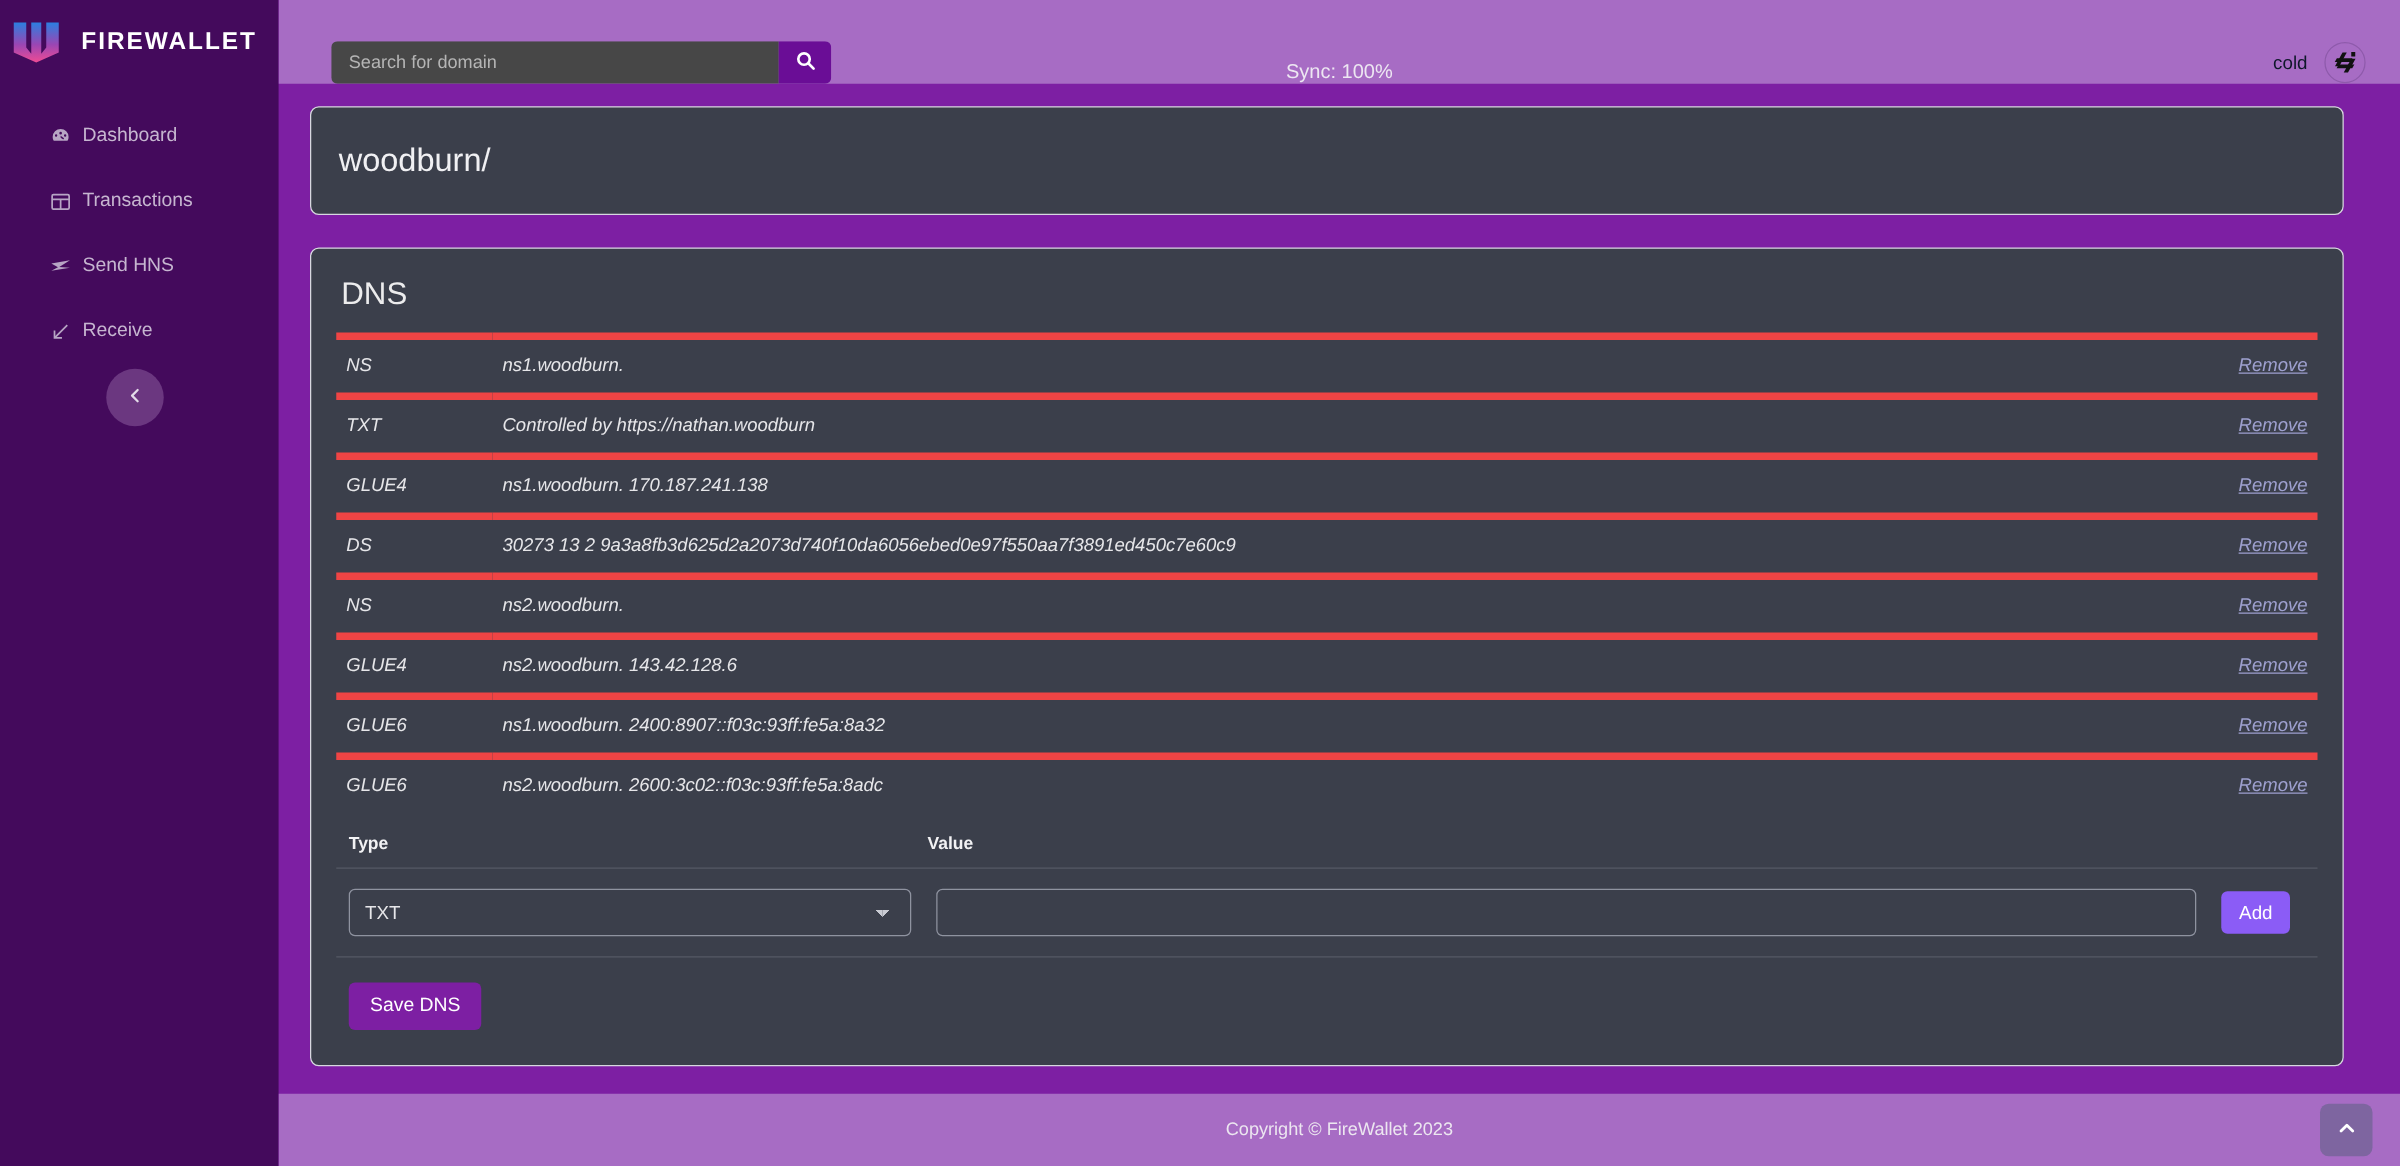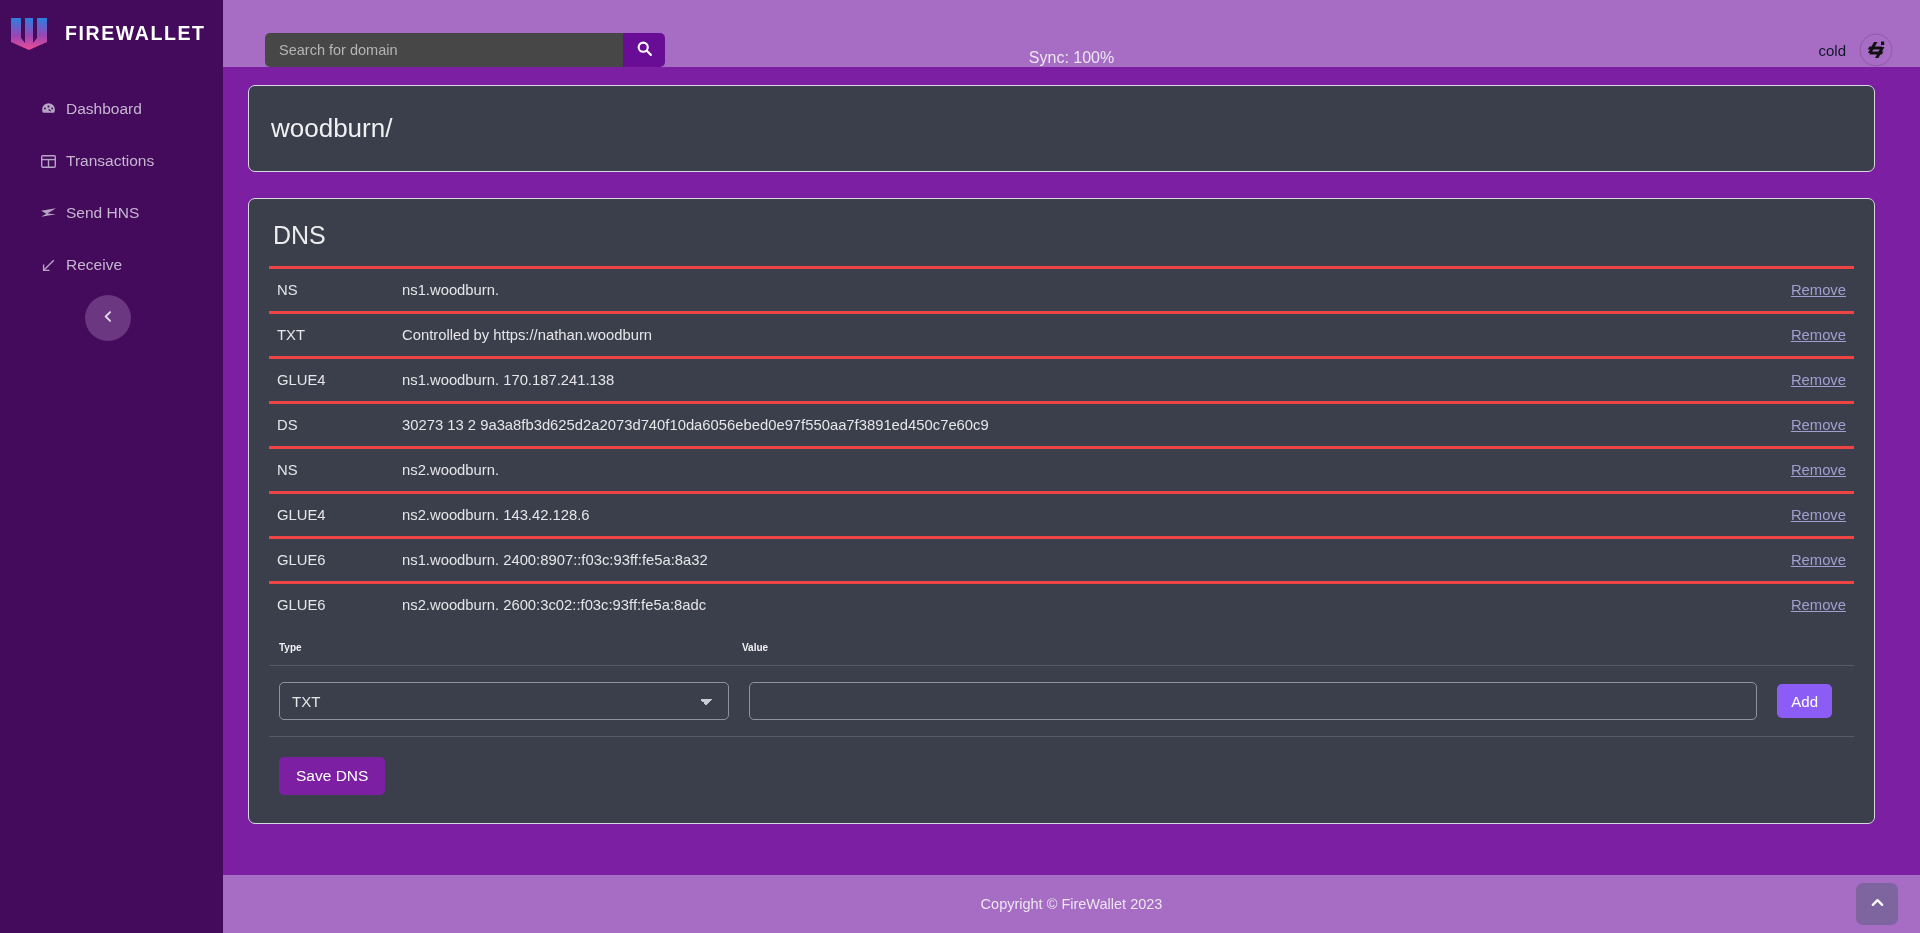--- a/index.html
+++ b/index.html
@@ -113,37 +113,37 @@
   .domain-title { color: #f0f0f3; font-size: 26px; font-weight: 400; }
 
   .card.dns-card { padding: 22px 20px 28px 20px; }
   .card-heading {
     color: #ececed; font-size: 25px; font-weight: 400;
     margin: 0 0 16px 4px;
   }
 
   
   table.dns-table { width: 100%; border-collapse: collapse; }
-  table.dns-table tr { border-top: 3px solid #ef4444; }
+  table.dns-table tr { border-top: 6px solid #ef4444; font-style: italic; }
   table.dns-table td {
     padding: 13px 8px; font-size: 14.8px; color: #e6e6e9;
     vertical-align: middle;
   }
   td.col-type { width: 125px; padding-left: 10px; }
   td.col-value { }
   td.col-action { text-align: right; padding-right: 22px; white-space: nowrap; }
   .remove-link {
     color: #9ea0cf; text-decoration: underline;
     font-size: 14.8px; cursor: pointer;
   }
   .form-labels {
     display: flex; padding: 16px 8px 12px 10px;
     border-bottom: 1px solid #565a66;
   }
-  .lbl { color: #f2f2f4; font-size: 10px; font-weight: bold; }
+  .lbl { color: #f2f2f4; font-size: 14px; font-weight: bold; }
   .lbl-type { width: 463px; }
   .form-row {
     display: flex; align-items: center; gap: 20px;
     padding: 16px 8px 16px 10px;
     border-bottom: 1px solid #565a66;
   }
   .type-select {
     width: 450px; height: 38px;
     background: #3b3f4b; color: #e6e6e9;
     border: 1px solid #8f93a0; border-radius: 5px;

